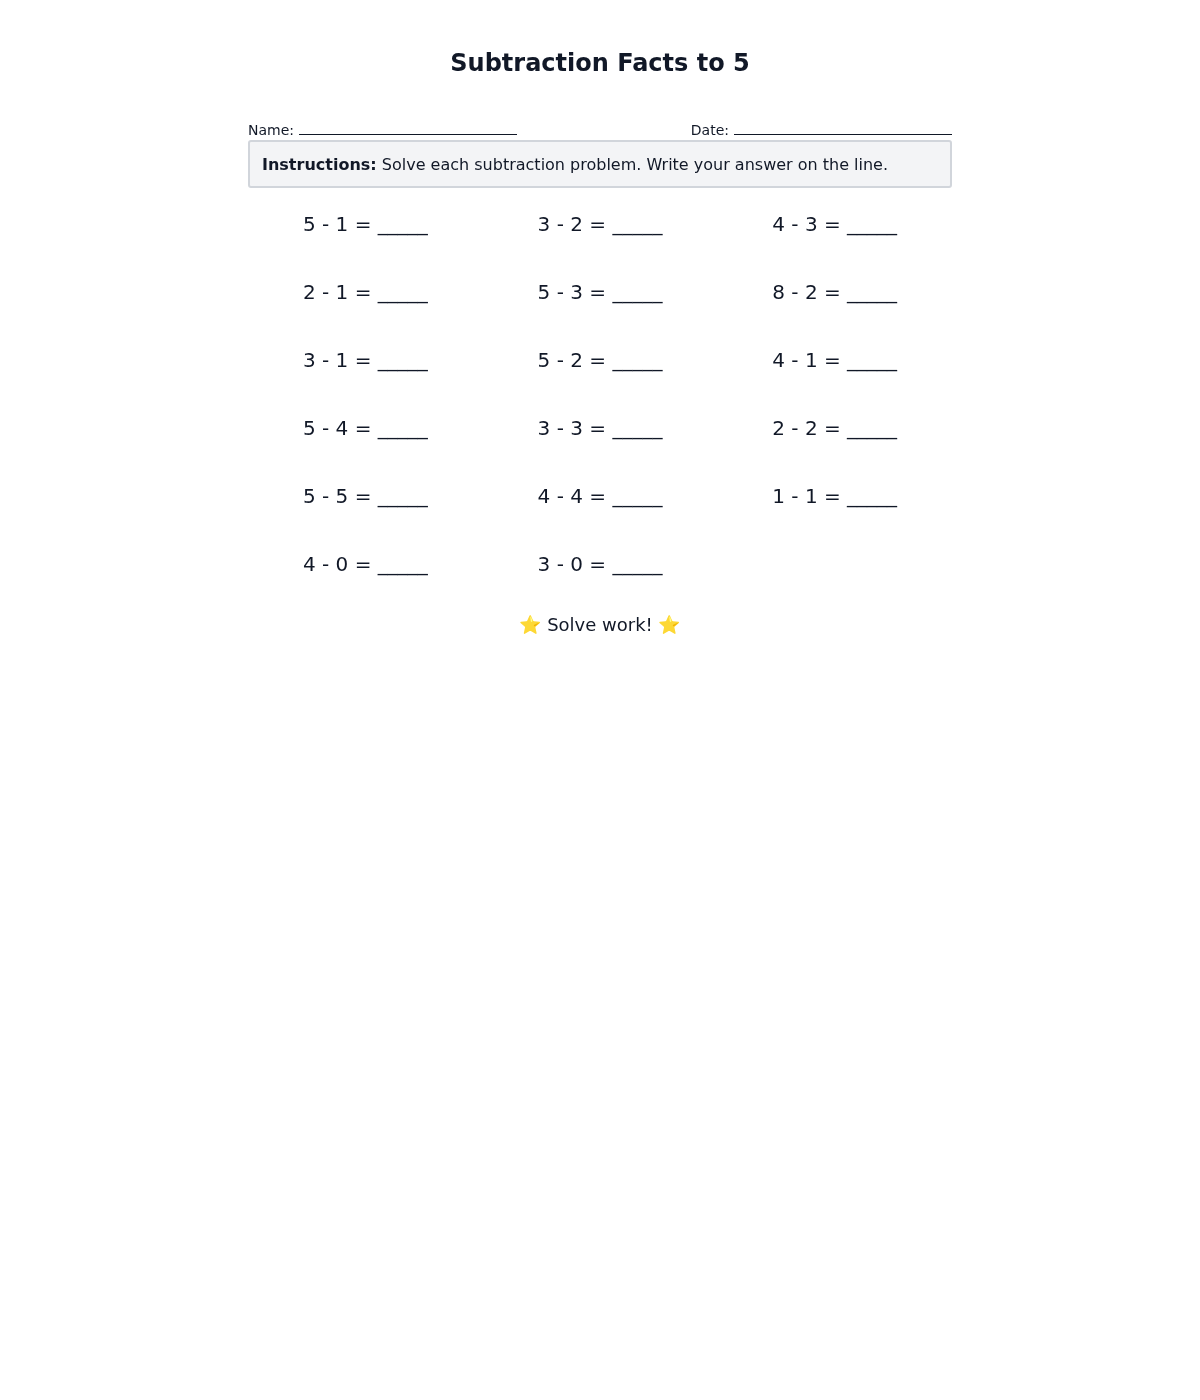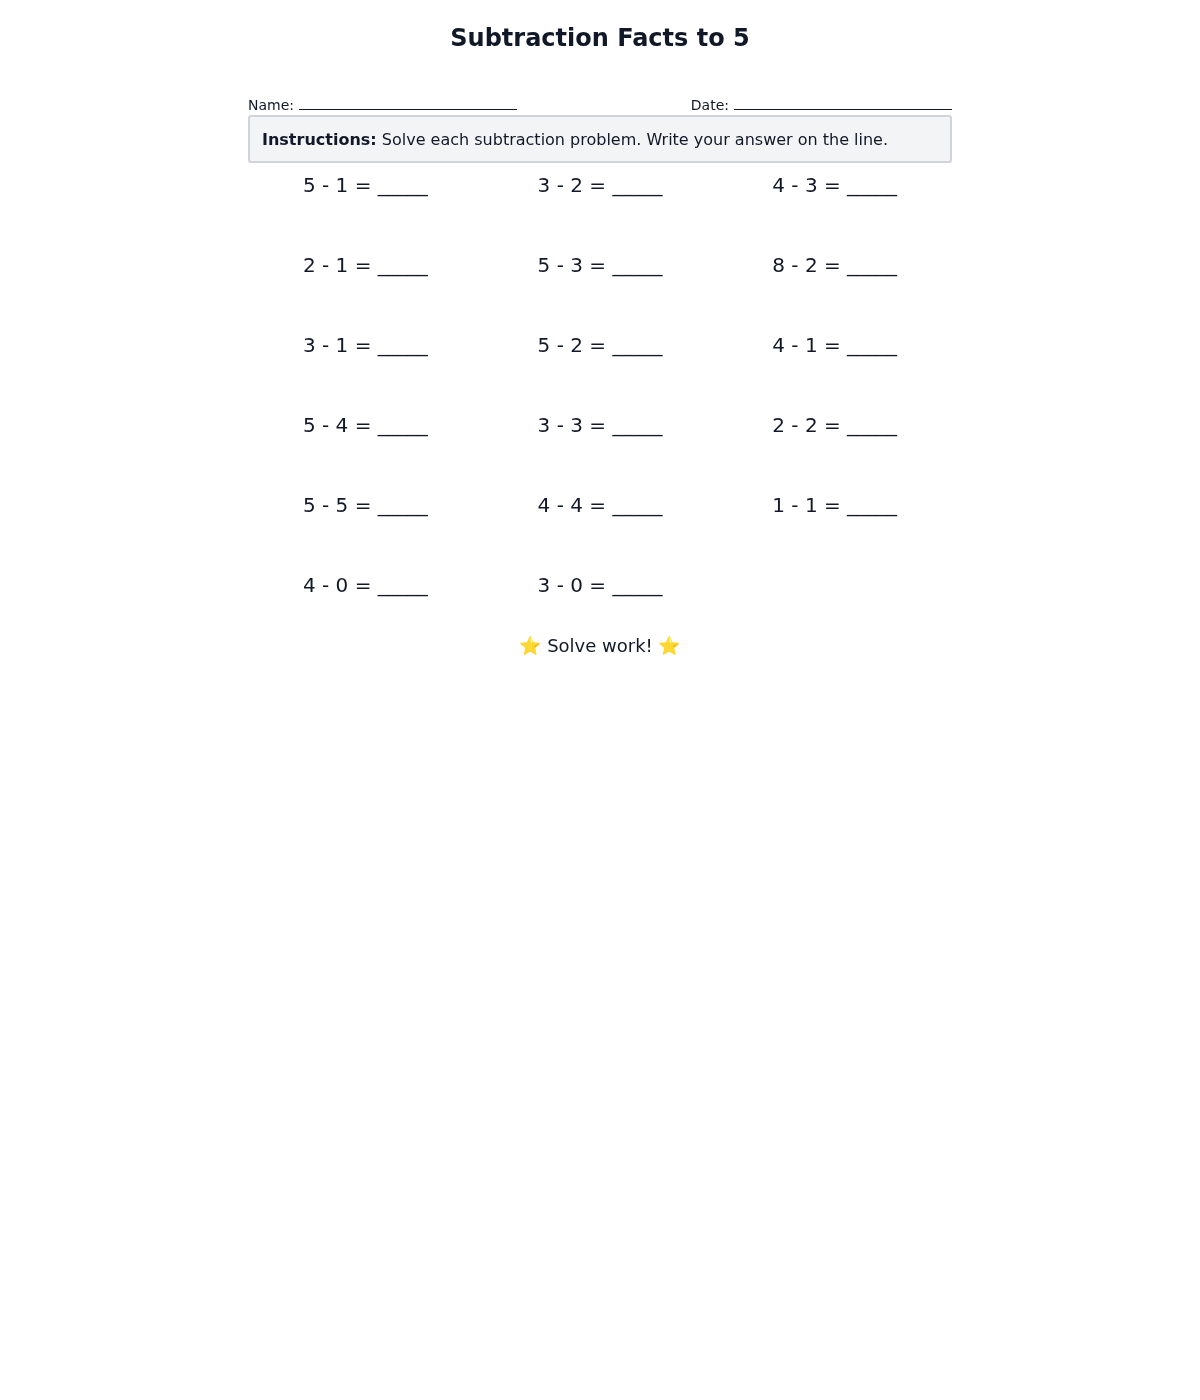--- a/index.html
+++ b/index.html
@@ -1,40 +1,40 @@
 <!DOCTYPE html>
 <html><head>
 <meta charset="utf-8">
 <style>
   html, body { margin: 0; padding: 0; background: #ffffff; }
   body {
     width: 1200px; height: 1400px;
     font-family: "DejaVu Sans", sans-serif;
     color: #111827;
   }
-  .page { width: 704px; margin: 0 auto; padding-top: 20px; }
+  .page { width: 704px; margin: 0 auto; padding-top: 45px; }
   h1 {
     text-align: center; font-size: 24px; font-weight: bold;
     margin: 0; height: 36px; line-height: 36px;
   }
   .meta {
     display: flex; justify-content: space-between;
     font-size: 14px; margin-top: 14px; height: 20px; line-height: 20px;
   }
   .meta-field { display: flex; align-items: flex-start; margin-top: 25px; }
   .meta-line { display: inline-block; width: 218px; border-bottom: 1px solid #111827; margin-left: 5px; height: 14px; }
   .instructions {
     margin-top: 25px; height: 48px; box-sizing: border-box;
     background: #f3f4f6; border: 2px solid #d1d5db; border-radius: 3px;
     padding: 0 12px; line-height: 46px; font-size: 16px;
   }
   .instructions b { font-weight: bold; }
   .grid {
     display: grid; grid-template-columns: repeat(3, 1fr);
-    margin-top: 4px; row-gap: 12px;
+    margin-top: 18px; row-gap: 0;
   }
   .problem {
     font-size: 20px; height: 68px; line-height: 36px;
     text-align: center; white-space: pre;
   }
   .footer {
     text-align: center; font-size: 18px; margin-top: -4px;
     height: 30px; line-height: 30px;
   }
   .star { color: #f5c518; }

